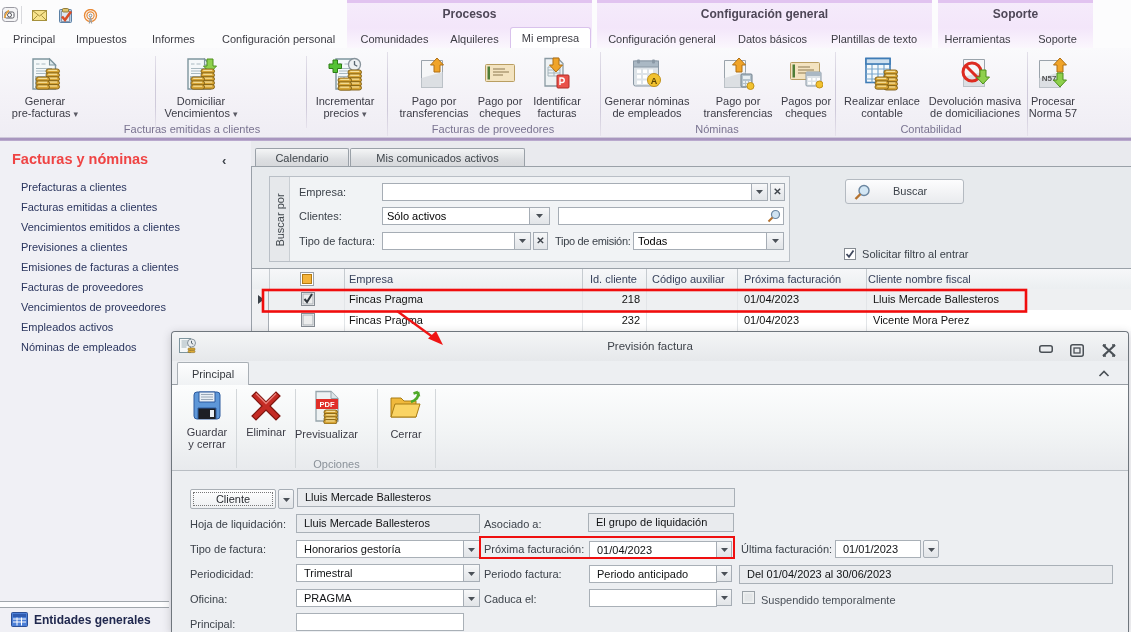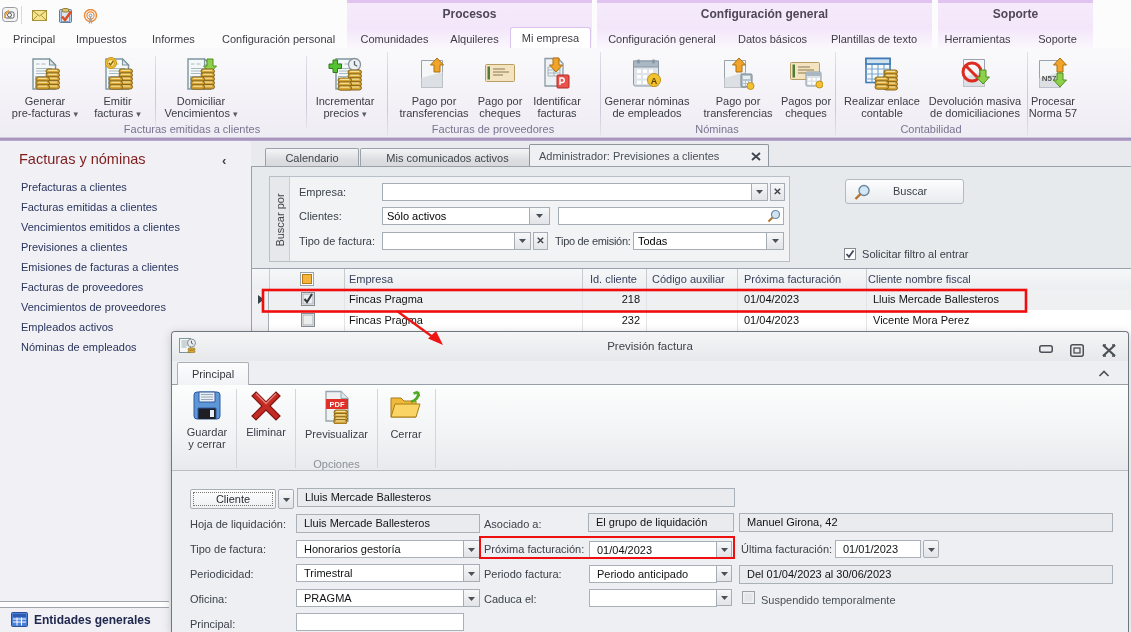--- a/index.html
+++ b/index.html
@@ -18,27 +18,27 @@
 #ribbon { left:0; top:48px; width:1131px; height:89px; background:linear-gradient(#fafafc 0%, #f4f2f7 55%, #efedf4 100%); }
 .rgsep { top:4px; width:1px; height:84px; background:linear-gradient(#e3e0ea, #cfcada 40%, #cfcada 70%, #e6e2ec); }
 .rbtn { top:9px; text-align:center; color:#3c3c46; }
 .rbtn .lbl { margin-top:5px; line-height:11.5px; }
 .rbtn svg { display:block; margin-left:auto; margin-right:auto; }
 .glabel { top:75px; height:13px; text-align:center; color:#797390; }
 #ribbonedge { left:0; top:137px; width:1131px; height:4px; background:linear-gradient(#cec8da 0%, #cec8da 25%, #a896bf 25%, #a896bf 75%, #cabbdb 100%); }
 .drop { color:#5a5a64; font-size:9px; }
 
 #sidebar { left:0; top:141px; width:251px; height:491px; background:#f0f0f5; }
-#sbhead { left:19px; top:151px; width:220px; font-size:14.5px; font-weight:normal; color:#7f1d1d; }
+#sbhead { left:12px; top:151px; width:220px; font-size:14.5px; font-weight:bold; color:#ef4444; }
 .sbitem { left:21px; height:20px; line-height:20px; color:#2a355e; white-space:nowrap; }
 #splitter { left:0; top:601px; width:169px; height:7px; background:#fdfdfe; border-top:1px solid #9fa5ab; border-bottom:1px solid #9fa5ab; }
 #entgen { left:34px; top:613px; font-size:12px; font-weight:bold; color:#20284e; }
 
 #tabstrip { left:251px; top:141px; width:880px; height:26px; background:#e9eaee; }
-.dtab { top:7px; height:19px; background:linear-gradient(#f4f5f6, #dcdee1 60%, #d6d8db); border:1px solid #9aa1a8; border-bottom:none; border-radius:2px 2px 0 0; text-align:center; line-height:18px; color:#3f454b;margin-left:10px; }
+.dtab { top:7px; height:19px; background:linear-gradient(#f4f5f6, #dcdee1 60%, #d6d8db); border:1px solid #9aa1a8; border-bottom:none; border-radius:2px 2px 0 0; text-align:center; line-height:18px; color:#3f454b; }
 #atab { left:278px; top:3px; width:240px; height:24px; background:#eef0f3; border:1px solid #8e959c; border-bottom:none; border-radius:2px 2px 0 0; line-height:22px; color:#4a5058; padding-left:9px; }
 #panel { left:251px; top:167px; width:880px; height:164px; background:#e7eaed; border-left:1px solid #99a0a8; }
 
 #gbox { left:17px; top:9px; width:521px; height:86px; border:1px solid #b9bfc6; background:#f1f3f5; }
 #gstrip { left:0; top:0; width:20px; height:84px; background:#e6e8eb; border-right:1px solid #c9ced3; }
 #gstrip span { position:absolute; left:-26px; top:37px; width:72px; transform:rotate(-90deg); text-align:center; color:#3f454b; }
 .flabel { color:#3c424a; line-height:18px; }
 .field { background:#fff; border:1px solid #a6adb5; height:18px; line-height:16px; padding-left:4px; color:#000; }
 .abtn { background:linear-gradient(#f7f8f9, #e9ebee 60%, #e2e5e8); border:1px solid #a6adb5; height:18px; text-align:center; }
 .abtn svg { margin:6px auto 0; }
@@ -187,30 +187,20 @@
   <div class="rgsep abs" style="left:600px"></div>
   <div class="rgsep abs" style="left:835px"></div>
   <div class="rgsep abs" style="left:1027px"></div>
 
   <div class="rbtn abs" style="left:1px;width:88px">
     <svg width="34" height="34" viewBox="0 0 34 34" style="margin:0 auto">
         <use href="#doc" x="2" y="1"></use>
         <use href="#coins2" x="8" y="12"></use>
       </svg>
     <div class="lbl">Generar<br>pre-facturas <span class="drop">▾</span></div>
-  </div>
-  <div class="rbtn abs" style="left:80px;width:75px">
-    <svg width="34" height="34" viewBox="0 0 34 34">
-        <use href="#doc" x="2" y="1"></use>
-        <circle cx="10" cy="6" r="5.5" fill="#f5c431" stroke="#c89417"></circle>
-        <circle cx="10" cy="6" r="3.6" fill="#fbe699" stroke="#c89417" stroke-width="0.8"></circle>
-        <path d="M7.8 6 l1.7 1.9 L12.4 4" stroke="#8a6800" stroke-width="1.4" fill="none"></path>
-        <use href="#coins2" x="8" y="12"></use>
-      </svg>
-    <div class="lbl">Emitir<br>facturas <span class="drop">▾</span></div>
   </div>
   <div class="rbtn abs" style="left:157px;width:88px">
     <svg width="34" height="34" viewBox="0 0 34 34">
         <use href="#doc" x="1" y="1"></use>
         <use href="#dnarrow" x="18" y="2"></use>
         <use href="#coins2" x="7" y="12"></use>
       </svg>
     <div class="lbl">Domiciliar<br>Vencimientos <span class="drop">▾</span></div>
   </div>
   <div class="rbtn abs" style="left:307px;width:76px">
@@ -341,25 +331,20 @@
   <rect x="0.5" y="0.5" width="16" height="14" rx="1" fill="#4c7fd6" stroke="#2c4f96"></rect>
   <rect x="2" y="2" width="13" height="3" fill="#2f5bb0"></rect>
   <g stroke="#fff" stroke-width="1">
       <path d="M2 7 h13 M2 10 h13 M6 5.5 v8 M10.5 5.5 v8"></path>
     </g>
 </svg>
 <div id="entgen" class="abs">Entidades generales</div>
 <div id="tabstrip" class="abs">
   <div class="dtab abs" style="left:4px;width:94px">Calendario</div>
   <div class="dtab abs" style="left:99px;width:175px">Mis comunicados activos</div>
-  <div id="atab" class="abs">Administrador: Previsiones a clientes
-    <svg class="abs" style="left:221px;top:7px" width="10" height="9" viewBox="0 0 10 9">
-        <path d="M1 1 L9 8 M9 1 L1 8" stroke="#3e444b" stroke-width="1.8"></path>
-      </svg>
-  </div>
 </div>
 <div class="abs" style="left:251px;top:166px;width:880px;height:1px;background:#9aa1a8;z-index:0"></div>
 <div id="panel" class="abs">
   <div id="gbox" class="abs">
     <div id="gstrip" class="abs">
         <span>Buscar por</span>
       </div>
     <div class="flabel abs" style="left:29px;top:6px">Empresa:</div>
     <div class="field abs" style="left:112px;top:6px;width:370px"></div>
     <div class="abtn abs" style="left:481px;top:6px;width:17px">
@@ -504,21 +489,21 @@
         </svg>
       <div class="lbl">Guardar<br>y cerrar</div>
     </div>
     <div class="rbtn abs" style="left:68px;top:5px;width:52px">
       <svg width="32" height="32" viewBox="0 0 32 32" style="margin:0 auto">
           <path d="M6 2 L16 12 L26 2 L30 6 L20 16 L30 26 L26 30 L16 20 L6 30 L2 26 L12 16 L2 6 Z" fill="#c42b24" stroke="#7e150f" stroke-width="1.2"></path>
           <path d="M6 3.5 L16 13.5 L26 3.5" fill="none" stroke="#e87f78" stroke-width="1.5"></path>
         </svg>
       <div class="lbl">Eliminar</div>
     </div>
-    <div class="rbtn abs" style="left:126px;top:5px;width:77px">
+    <div class="rbtn abs" style="left:116px;top:5px;width:77px">
       <svg width="34" height="34" viewBox="0 0 34 34" style="margin:0 auto">
           <path d="M6 1.5 H21 L28 8.5 V31 H6 Z" fill="#eef2f3" stroke="#97a5ac" stroke-width="1.3"></path>
           <path d="M21 1.5 V8.5 H28" fill="#dce5e8" stroke="#97a5ac"></path>
           <rect x="6" y="9" width="22" height="10" fill="#e02f28"></rect>
           <text x="17" y="17" font-size="7.5" font-weight="bold" text-anchor="middle" fill="#fff" font-family="Liberation Sans">PDF</text>
           <use href="#coin" x="14" y="20"></use>
           <use href="#coin" x="14" y="23.4"></use>
           <use href="#coin" x="14" y="26.8"></use>
           <use href="#coin" x="14" y="30.2" transform="scale(0.98)"></use>
         </svg>
@@ -540,21 +525,20 @@
   <div class="abtn abs" style="left:106px;top:157px;width:16px;height:20px;border-radius:2px">
       <svg width="7" height="4" viewBox="0 0 7 4" style="margin:8px auto 0">
         <path d="M0 0 H7 L3.5 4 Z" fill="#4a5057"></path>
       </svg>
     </div>
   <div class="dfield abs" style="left:125px;top:156px;width:438px">Lluis Mercade Ballesteros</div>
   <div class="flabel abs" style="left:18px;top:183px">Hoja de liquidación:</div>
   <div class="dfield abs" style="left:124px;top:182px;width:184px">Lluis Mercade Ballesteros</div>
   <div class="flabel abs" style="left:312px;top:183px">Asociado a:</div>
   <div class="dfield abs" style="left:416px;top:181px;width:146px">El grupo de liquidación</div>
-  <div class="dfield abs" style="left:567px;top:181px;width:374px">Manuel Girona, 42</div>
   <div class="flabel abs" style="left:18px;top:208px">Tipo de factura:</div>
   <div class="wfield abs" style="left:124px;top:208px;width:168px">Honorarios gestoría</div>
   <div class="abtn abs" style="left:291px;top:208px;width:17px">
       <svg width="7" height="4" viewBox="0 0 7 4" style="margin:7px auto 0">
         <path d="M0 0 H7 L3.5 4 Z" fill="#4a5057"></path>
       </svg>
     </div>
   <div class="flabel abs" style="left:312px;top:208px">Próxima facturación:</div>
   <div class="wfield abs" style="left:417px;top:209px;width:128px">01/04/2023</div>
   <div class="abtn abs" style="left:544px;top:209px;width:16px;height:17px">

